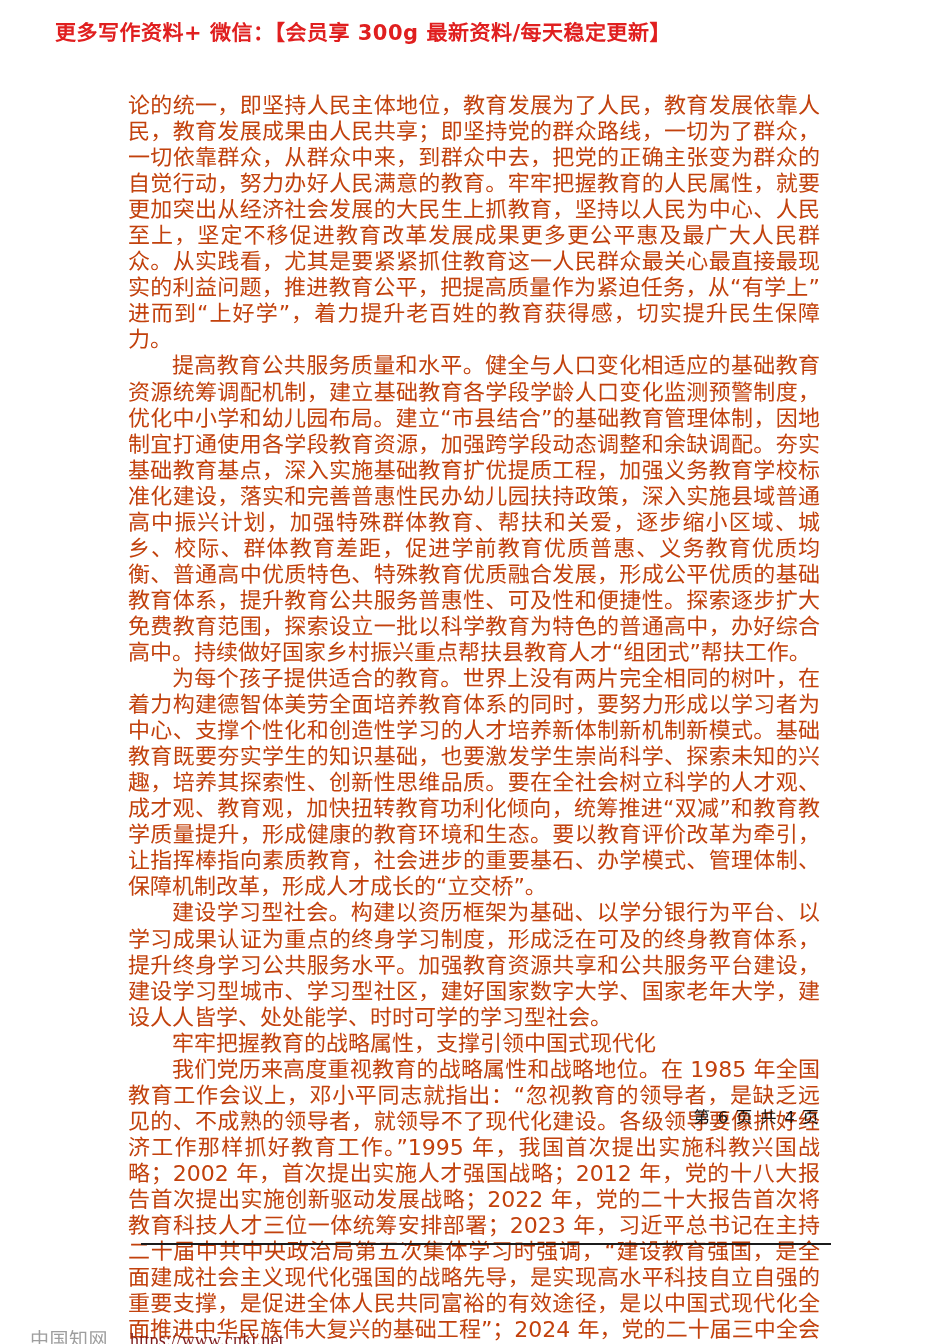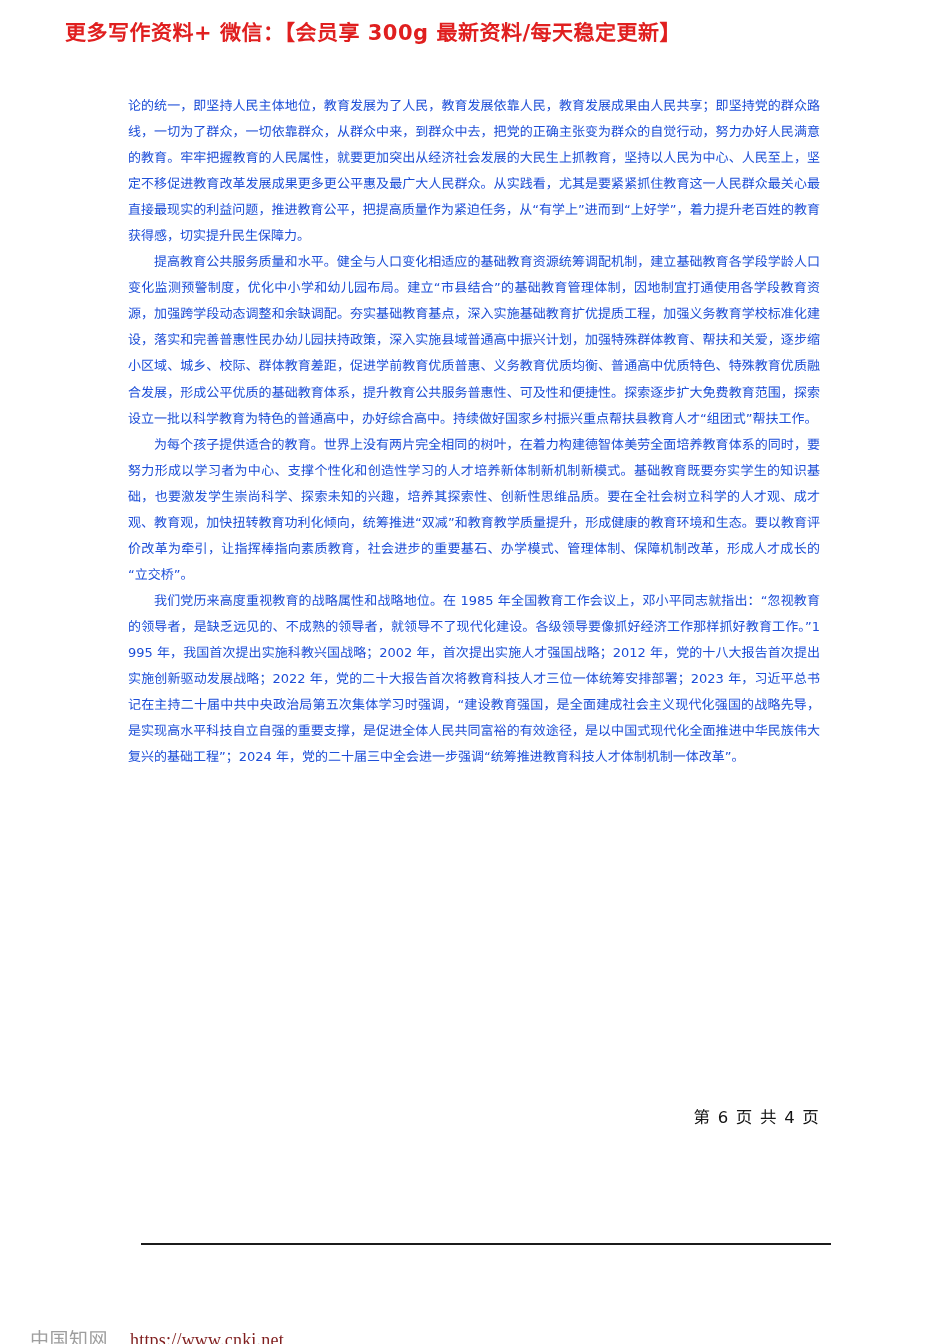--- a/index.html
+++ b/index.html
@@ -11,21 +11,21 @@
     width: 950px;
     height: 1344px;
     position: relative;
     font-family: "DejaVu Sans", "Liberation Sans", sans-serif;
     -webkit-font-smoothing: antialiased;
   }
 
   
   .promo-banner {
     position: absolute;
-    left: 65px;
+    left: 55px;
     top: 14px;
     width: 840px;
     height: 34px;
     display: flex;
     align-items: center;
   }
   .promo-text {
     color: #e01f1f;
     font-size: 21px;
     font-weight: bold;
@@ -36,23 +36,23 @@
 
   
   .doc-body {
     position: absolute;
     left: 128px;
     top: 93px;
     width: 692px;
   }
   .para {
     margin: 0;
-    font-size: 13px;
+    font-size: 22px;
     line-height: 26.05px;
-    color: #1d4ed8;
+    color: #c2410c;
     text-align: justify;
     text-justify: inter-character;
     text-indent: 2em;
     letter-spacing: 0px;
     font-family: "DejaVu Sans", "Liberation Sans", sans-serif;
     word-break: break-all;
   }
   .para.no-indent {
     text-indent: 0;
   }
@@ -115,21 +115,23 @@
 </div>
 
 <div class="doc-body">
 
   <p class="para no-indent">论的统一，即坚持人民主体地位，教育发展为了人民，教育发展依靠人民，教育发展成果由人民共享；即坚持党的群众路线，一切为了群众，一切依靠群众，从群众中来，到群众中去，把党的正确主张变为群众的自觉行动，努力办好人民满意的教育。牢牢把握教育的人民属性，就要更加突出从经济社会发展的大民生上抓教育，坚持以人民为中心、人民至上，坚定不移促进教育改革发展成果更多更公平惠及最广大人民群众。从实践看，尤其是要紧紧抓住教育这一人民群众最关心最直接最现实的利益问题，推进教育公平，把提高质量作为紧迫任务，从“有学上”进而到“上好学”，着力提升老百姓的教育获得感，切实提升民生保障力。</p>
 
   <p class="para">提高教育公共服务质量和水平。健全与人口变化相适应的基础教育资源统筹调配机制，建立基础教育各学段学龄人口变化监测预警制度，优化中小学和幼儿园布局。建立“市县结合”的基础教育管理体制，因地制宜打通使用各学段教育资源，加强跨学段动态调整和余缺调配。夯实基础教育基点，深入实施基础教育扩优提质工程，加强义务教育学校标准化建设，落实和完善普惠性民办幼儿园扶持政策，深入实施县域普通高中振兴计划，加强特殊群体教育、帮扶和关爱，逐步缩小区域、城乡、校际、群体教育差距，促进学前教育优质普惠、义务教育优质均衡、普通高中优质特色、特殊教育优质融合发展，形成公平优质的基础教育体系，提升教育公共服务普惠性、可及性和便捷性。探索逐步扩大免费教育范围，探索设立一批以科学教育为特色的普通高中，办好综合高中。持续做好国家乡村振兴重点帮扶县教育人才“组团式”帮扶工作。</p>
 
   <p class="para">为每个孩子提供适合的教育。世界上没有两片完全相同的树叶，在着力构建德智体美劳全面培养教育体系的同时，要努力形成以学习者为中心、支撑个性化和创造性学习的人才培养新体制新机制新模式。基础教育既要夯实学生的知识基础，也要激发学生崇尚科学、探索未知的兴趣，培养其探索性、创新性思维品质。要在全社会树立科学的人才观、成才观、教育观，加快扭转教育功利化倾向，统筹推进“双减”和教育教学质量提升，形成健康的教育环境和生态。要以教育评价改革为牵引，让指挥棒指向素质教育，社会进步的重要基石、办学模式、管理体制、保障机制改革，形成人才成长的“立交桥”。</p>
 
+  <p class="para">建设学习型社会。构建以资历框架为基础、以学分银行为平台、以学习成果认证为重点的终身学习制度，形成泛在可及的终身教育体系，提升终身学习公共服务水平。加强教育资源共享和公共服务平台建设，建设学习型城市、学习型社区，建好国家数字大学、国家老年大学，建设人人皆学、处处能学、时时可学的学习型社会。</p>
 
+  <p class="para short-line">牢牢把握教育的战略属性，支撑引领中国式现代化</p>
 
 
   <p class="para">我们党历来高度重视教育的战略属性和战略地位。在 1985 年全国教育工作会议上，邓小平同志就指出：“忽视教育的领导者，是缺乏远见的、不成熟的领导者，就领导不了现代化建设。各级领导要像抓好经济工作那样抓好教育工作。”1995 年，我国首次提出实施科教兴国战略；2002 年，首次提出实施人才强国战略；2012 年，党的十八大报告首次提出实施创新驱动发展战略；2022 年，党的二十大报告首次将教育科技人才三位一体统筹安排部署；2023 年，习近平总书记在主持二十届中共中央政治局第五次集体学习时强调，“建设教育强国，是全面建成社会主义现代化强国的战略先导，是实现高水平科技自立自强的重要支撑，是促进全体人民共同富裕的有效途径，是以中国式现代化全面推进中华民族伟大复兴的基础工程”；2024 年，党的二十届三中全会进一步强调“统筹推进教育科技人才体制机制一体改革”。</p>
 
 
 </div>
 
 <div class="page-footer">第 6 页 共 4 页</div>
 
 <div class="footer-rule"></div>

